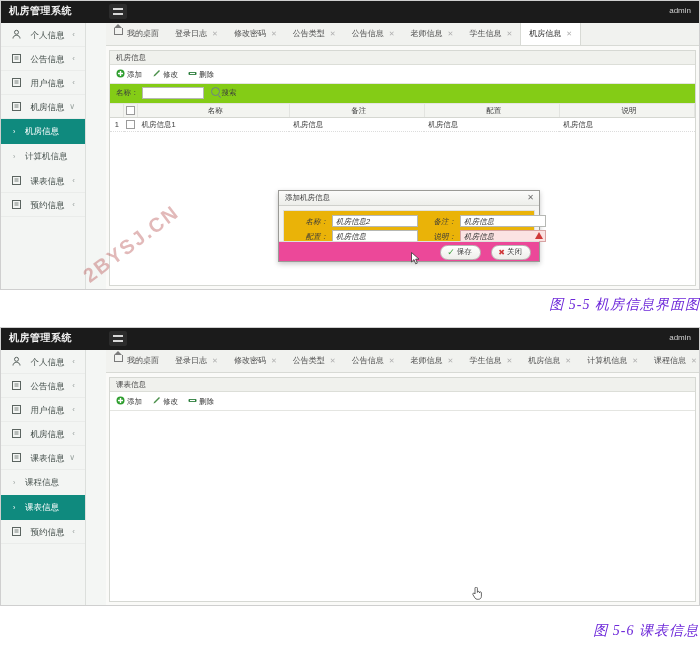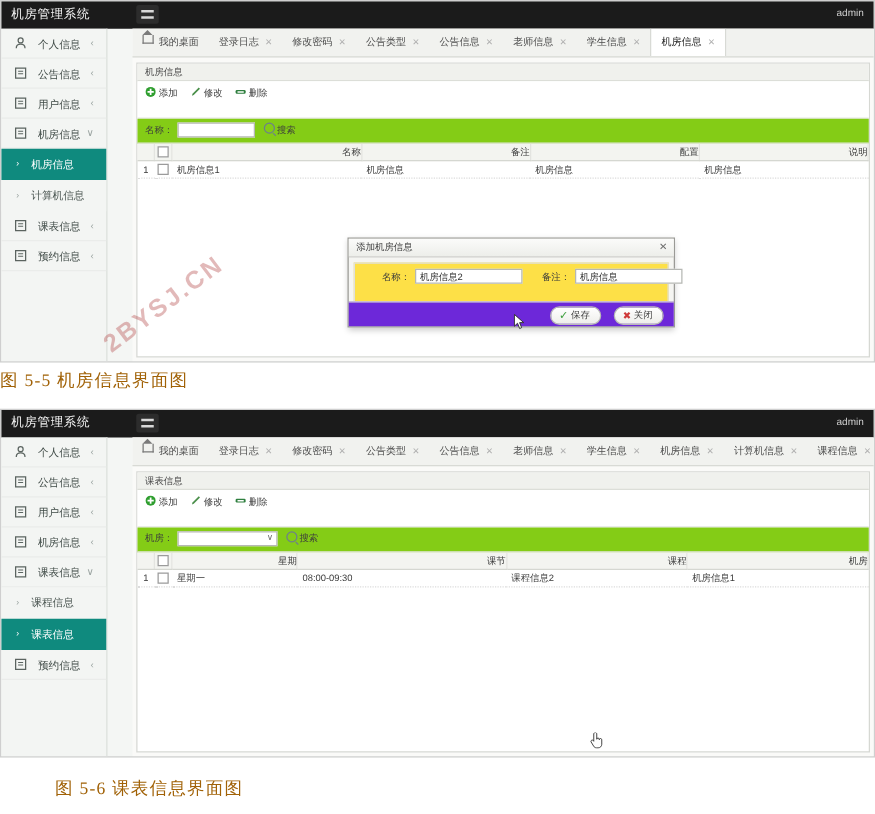--- a/index.html
+++ b/index.html
@@ -36,21 +36,21 @@
     height: 22px;
     background: #1b1b1b;
     color: #e9e9e9;
   }
   .brand {
     position: absolute;
     left: 8px; top: 3px;
     font-size: 10px;
     color: #f2f2f2;
     letter-spacing: .5px;
-    font-weight: normal;
+    font-weight: bold;
   }
   .hamburger {
     position: absolute;
     left: 108px; top: 3px;
     width: 18px; height: 15px;
     background: #2c2c2c;
     border-radius: 2px;
   }
   .hamburger i {
     display: block;
@@ -193,21 +193,21 @@
     line-height: 13px;
     background: #f0f1ed;
     border-bottom: 1px solid #dcdeD8;
     font-size: 7.5px;
     color: #4a4a4a;
     padding-left: 6px;
   }
   .toolbar {
     height: 15px;
     line-height: 15px;
-    padding: 2px 0 12px 6px;
+    padding: 2px 0 1px 6px;
     border-bottom: 1px solid #e4e5e1;
     font-size: 0;
     background: #fff;
   }
   .tbtn {
     display: inline-block;
     font-size: 7.5px;
     color: #3d3d3d;
     margin-right: 10px;
     line-height: 15px;
@@ -289,21 +289,21 @@
     width: 100%;
     border-collapse: collapse;
     font-size: 7.5px;
     color: #3a3a3a;
   }
   table.grid th {
     background: #f3f4f0;
     border-bottom: 1px solid #d5d7d1;
     border-right: 1px solid #e3e4e0;
     font-weight: normal;
-    text-align: right;
+    text-align: center;
     height: 13px;
     padding: 0 0 0 4px;
     color: #3a3a3a;
   }
   table.grid td {
     border-bottom: 1px dotted #dcdcdc;
     height: 13px;
     padding: 0 0 0 4px;
     color: #3a3a3a;
   }
@@ -337,26 +337,27 @@
     position: relative;
   }
   .dlg-close {
     position: absolute;
     right: 5px; top: 0;
     font-size: 8px;
     color: #6d6d6d;
     line-height: 14px;
   }
   .dlg-body {
-    background: #fde047;
+    background: #eab308;
     margin: 4px;
     border: 1px solid #e0e0dc;
     height: 37px;
     padding-top: 4px;
     box-sizing: border-box;
+    font-style: italic;
   }
   .frow {
     height: 15px;
     font-size: 0;
     white-space: nowrap;
     padding-left: 6px;
   }
   .flabel {
     display: inline-block;
     width: 38px;
@@ -392,21 +393,21 @@
     width: 0; height: 0;
     border-left: 4px solid transparent;
     border-right: 4px solid transparent;
     border-bottom: 7px solid #cf3a3a;
   }
   .dlg-foot {
     position: absolute;
     left: 0; right: 0; bottom: 0;
     height: 20px;
     border-top: 1px solid #dedfdb;
-    background: #6d28d9;
+    background: #ec4899;
     text-align: right;
     padding: 3px 8px 16px 0;
     box-sizing: border-box;
   }
   .dbtn {
     display: inline-block;
     font-size: 7.5px;
     color: #3a3a3a;
     border: 1px solid #b9bab6;
     border-radius: 8px;
@@ -452,25 +453,26 @@
     white-space: nowrap;
     pointer-events: none;
     font-family: "Liberation Sans", sans-serif;
   }
   #wm1 { left: 78px; top: 268px; }
 
   
   .caption {
     position: absolute;
     left: 0; width: 700px;
-    text-align: left;
+    text-align: right;
     font-size: 14px;
-    color: #a16207;
+    color: #6d28d9;
     font-family: "Liberation Serif", "DejaVu Serif", serif;
     letter-spacing: 1px;
+    font-style: italic;
   }
   #cap1 { top: 296px; }
   #cap2 { top: 622px; padding-left: 44px; }
 </style>
 </head>
 <body>
 
 <div id="page">
 
   <div class="shot" id="shot1">
@@ -652,20 +654,29 @@
         <span>添加机房信息</span>
         <span class="dlg-close">✕</span>
       </div>
       <div class="dlg-body">
         <div class="frow">
           <span class="flabel">名称：</span>
           <span class="fctrl wide">机房信息2</span>
           <span class="flabel">备注：</span>
           <span class="fctrl wide">机房信息</span>
         </div>
+        <div class="frow">
+          <span class="flabel">配置：</span>
+          <span class="fctrl wide">机房信息</span>
+          <span class="flabel">说明：</span>
+          <span class="fctrl wide err">
+            <span>机房信息</span>
+            <span class="warn"></span>
+          </span>
+        </div>
       </div>
       <div class="dlg-foot">
         <span class="dbtn">
           <span class="tick">✓</span><span>保存</span>
         </span>
         <span class="dbtn">
           <span class="cross">✖</span><span>关闭</span>
         </span>
       </div>
     </div>
@@ -818,53 +829,21 @@
           <span class="tbtn">
             <span class="g">
               <svg width="9" height="9" viewBox="0 0 9 9">
                   <rect x="0.5" y="3" width="8" height="3" rx="1" fill="#2f7f3f"></rect>
                   <path d="M2 4.5h5" stroke="#fff" stroke-width="1.2"></path>
                 </svg>
             </span><span>删除</span>
           </span>
         </div>
 
-        <div class="searchrow">
-          <span class="slabel">机房：</span>
-          <span class="sselect">
-            <span></span>
-            <span class="car">∨</span>
-          </span>
-          <span class="sgo">
-            <span class="mg"></span><span>搜索</span>
-          </span>
-        </div>
-
-        <table class="grid">
-          <thead>
-            <tr>
-              <th class="col-idx"></th>
-              <th class="col-cb"><span class="cbx"></span></th>
-              <th>星期</th>
-              <th>课节</th>
-              <th>课程</th>
-              <th>机房</th>
-            </tr>
-          </thead>
-          <tbody>
-            <tr>
-              <td class="col-idx">1</td>
-              <td class="col-cb"><span class="cbx"></span></td>
-              <td>星期一</td>
-              <td>08:00-09:30</td>
-              <td>课程信息2</td>
-              <td>机房信息1</td>
-            </tr>
-          </tbody>
-        </table>
+
       </div>
     </div>
 
     <div class="cursor" style="left:471px; top:258px; width:11px; height:13px;">
       <svg width="11" height="13" viewBox="0 0 11 13">
           <path d="M3 1.2c0-.7.6-1.2 1.2-1.2s1.2.5 1.2 1.2v4.2c0-.6.5-1 1-1s1 .4 1 1v.4c0-.6.5-1 1-1s1 .4 1 1v3.6c0 1.6-1.3 2.9-2.9 2.9H5.3c-1 0-1.9-.5-2.4-1.4L.9 7.6c-.3-.5-.1-1.1.4-1.4.5-.3 1.1-.1 1.4.3l.3.5z" fill="#fff" stroke="#2a2a2a" stroke-width="0.7"></path>
         </svg>
     </div>
   </div>
 

